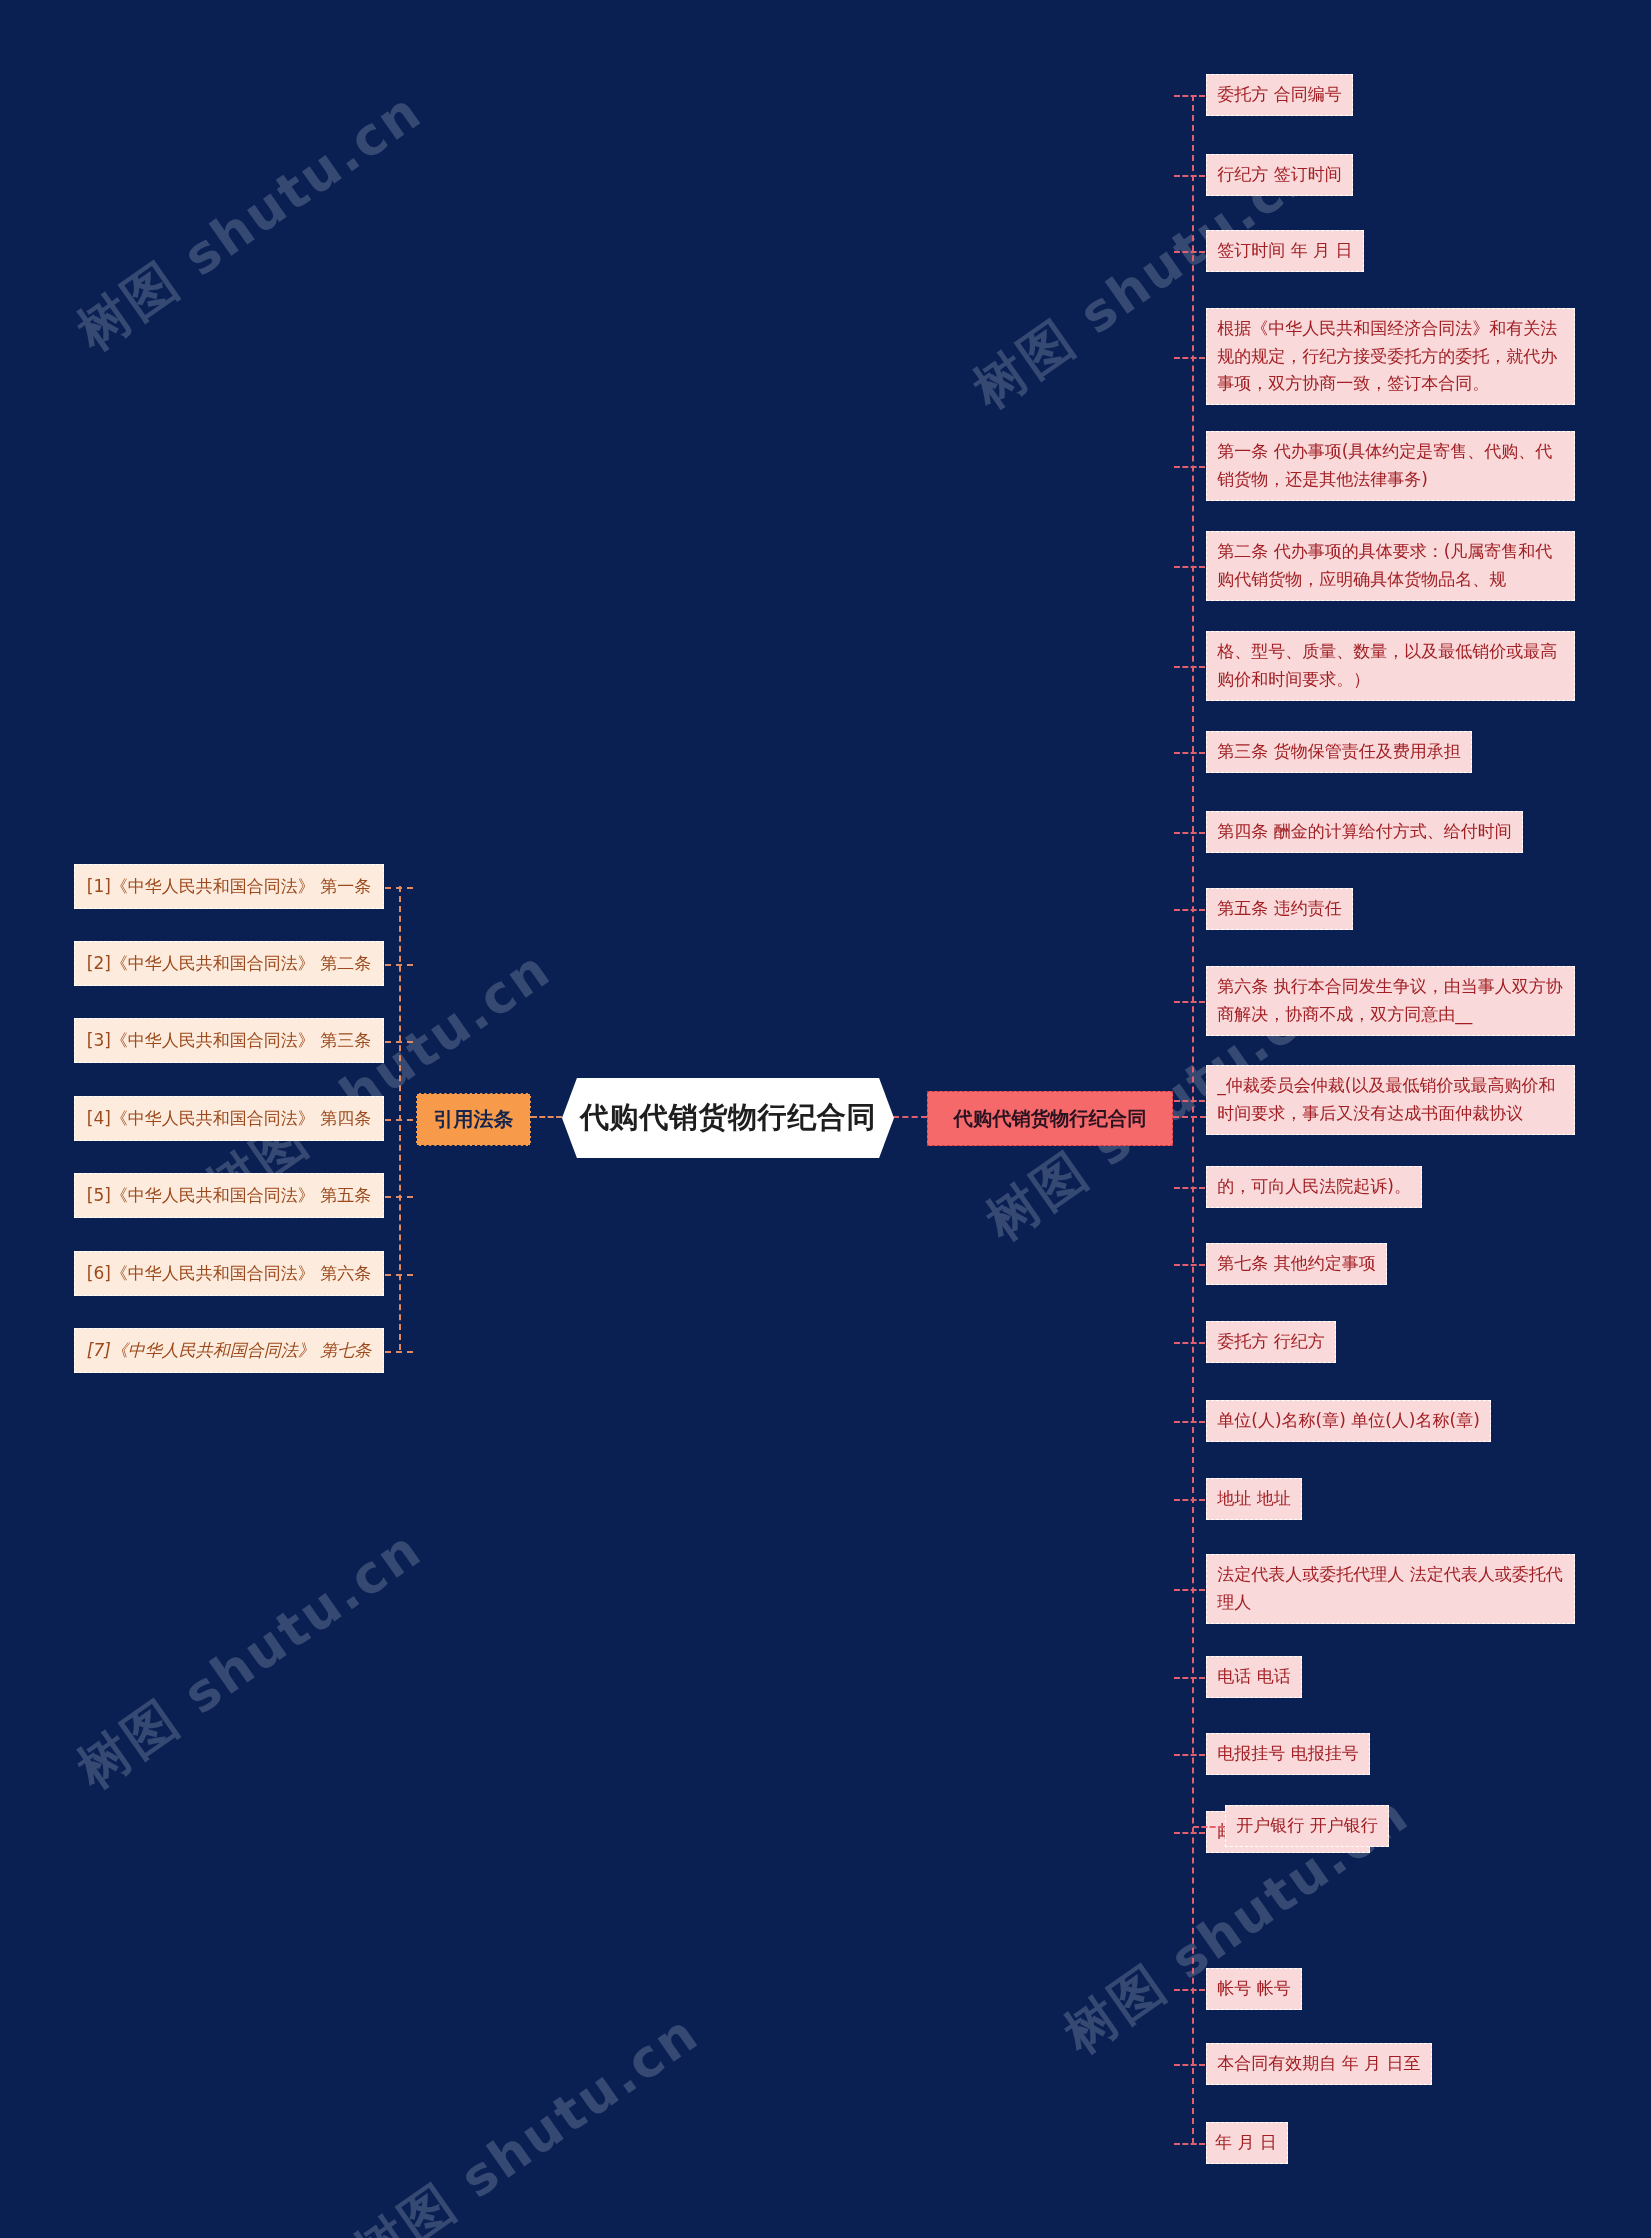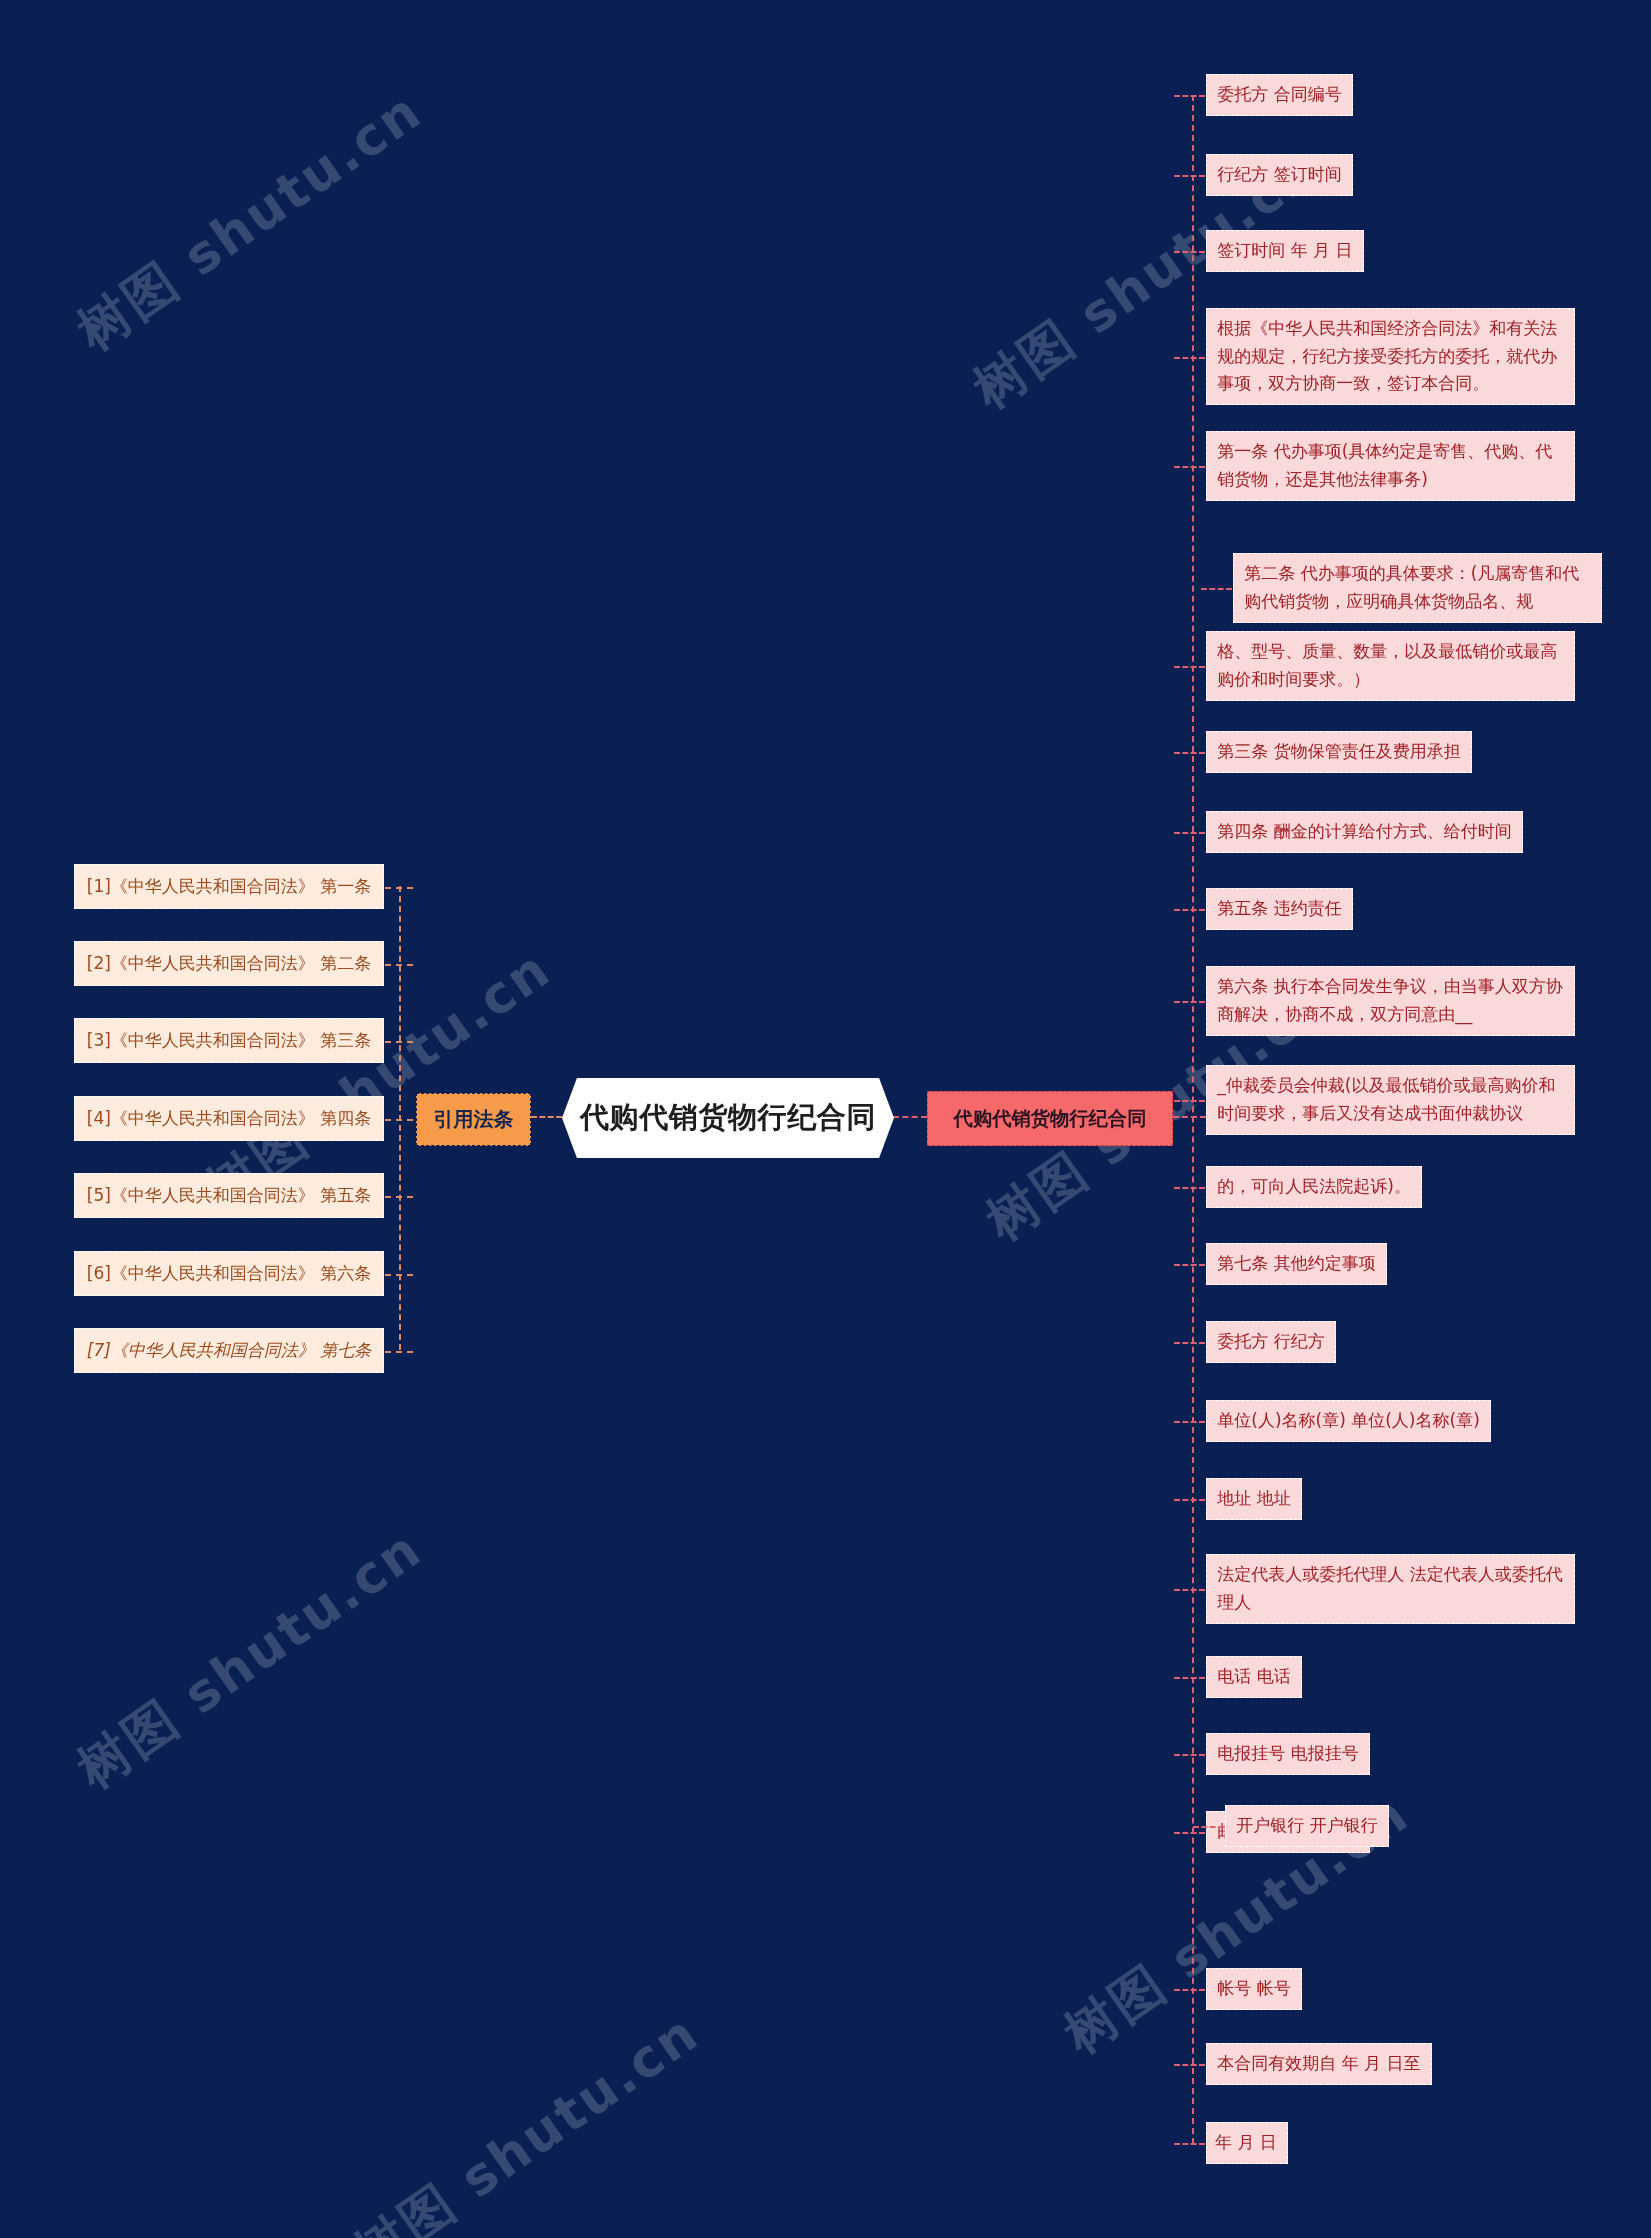--- a/index.html
+++ b/index.html
@@ -138,21 +138,21 @@
 
   <div class="branch-left">引用法条</div>
   <div class="root">代购代销货物行纪合同</div>
   <div class="branch-right">代购代销货物行纪合同</div>
 
   <div class="rbox" style="top:74px;">委托方 合同编号</div>
   <div class="rbox" style="top:154px;">行纪方 签订时间</div>
   <div class="rbox" style="top:230px;">签订时间 年 月 日</div>
   <div class="rbox" style="top:308px;">根据《中华人民共和国经济合同法》和有关法规的规定，行纪方接受委托方的委托，就代办事项，双方协商一致，签订本合同。</div>
   <div class="rbox" style="top:431px;">第一条 代办事项(具体约定是寄售、代购、代销货物，还是其他法律事务)</div>
-  <div class="rbox" style="top:553px;margin-left:27px;">第二条 代办事项的具体要求：(凡属寄售和代购代销货物，应明确具体货物品名、规</div>
+  <div class="rbox" style="top:531px;">第二条 代办事项的具体要求：(凡属寄售和代购代销货物，应明确具体货物品名、规</div>
   <div class="rbox" style="top:631px;">格、型号、质量、数量，以及最低销价或最高购价和时间要求。）</div>
   <div class="rbox" style="top:731px;">第三条 货物保管责任及费用承担</div>
   <div class="rbox" style="top:811px;">第四条 酬金的计算给付方式、给付时间</div>
   <div class="rbox" style="top:888px;">第五条 违约责任</div>
   <div class="rbox" style="top:966px;">第六条 执行本合同发生争议，由当事人双方协商解决，协商不成，双方同意由__</div>
   <div class="rbox" style="top:1065px;">_仲裁委员会仲裁(以及最低销价或最高购价和时间要求，事后又没有达成书面仲裁协议</div>
   <div class="rbox" style="top:1166px;">的，可向人民法院起诉)。</div>
   <div class="rbox" style="top:1243px;">第七条 其他约定事项</div>
   <div class="rbox" style="top:1321px;">委托方 行纪方</div>
   <div class="rbox" style="top:1400px;">单位(人)名称(章) 单位(人)名称(章)</div>

